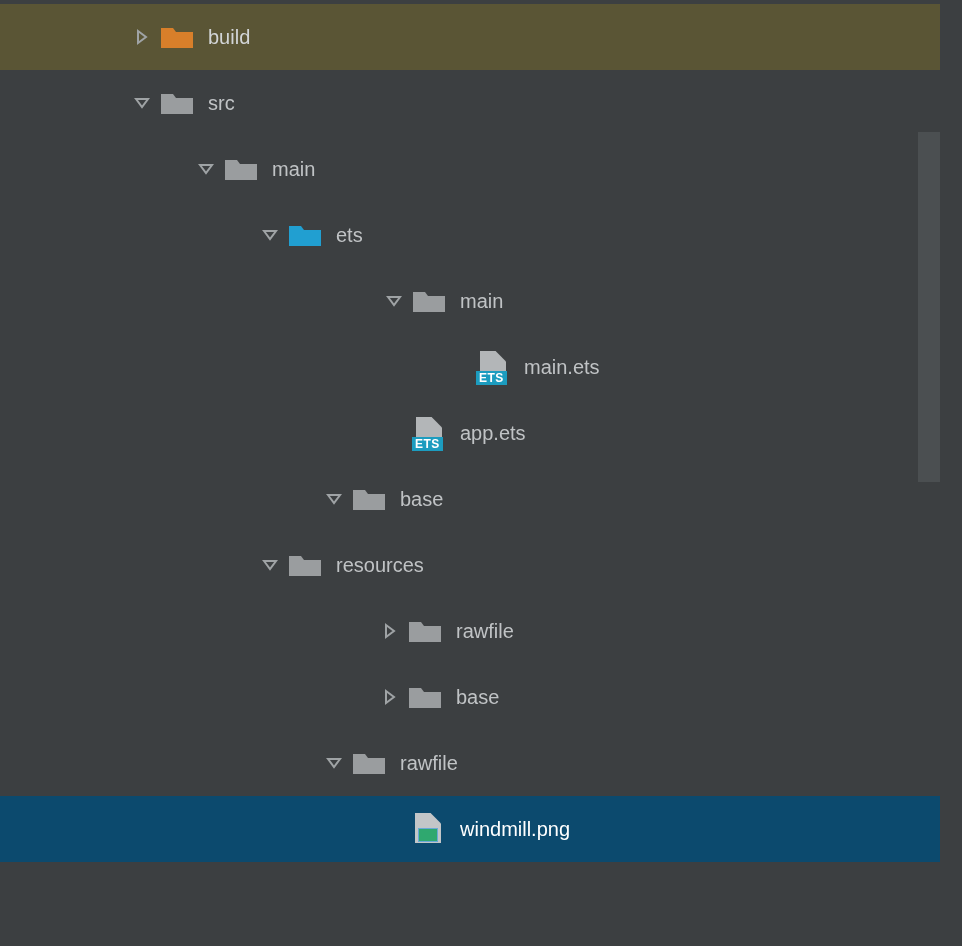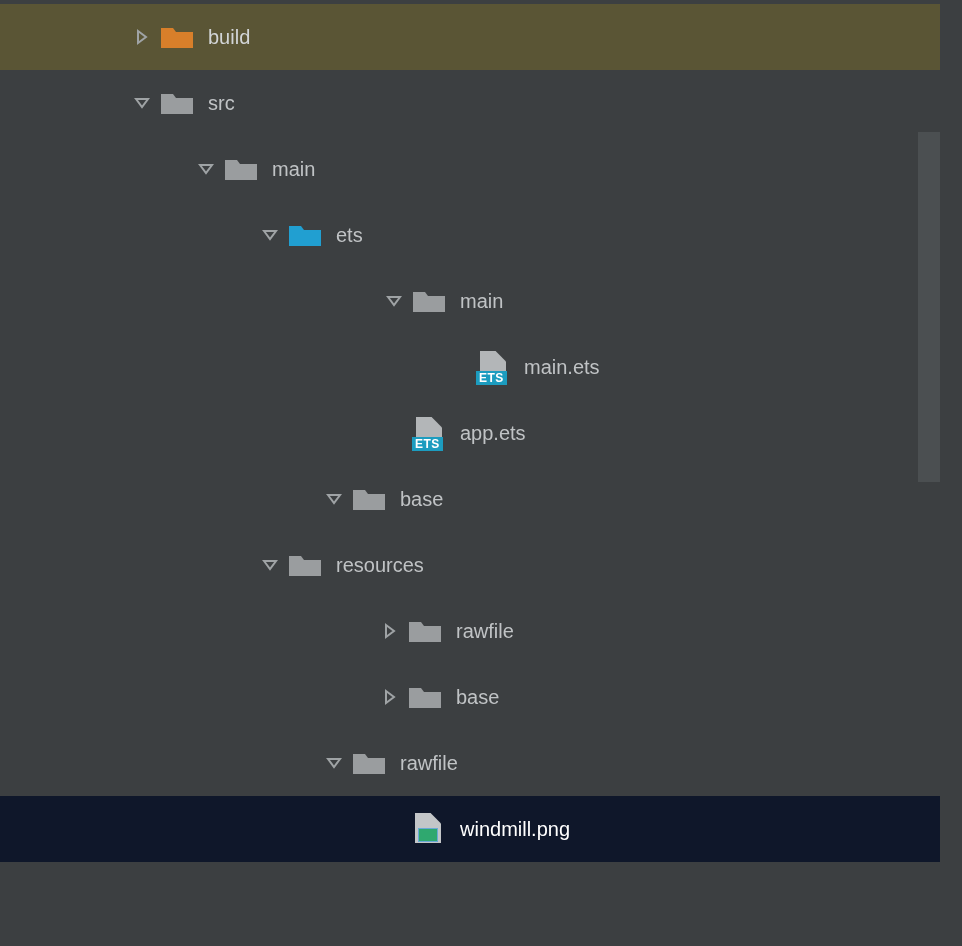--- a/index.html
+++ b/index.html
@@ -21,21 +21,21 @@
   .row {
     display: flex;
     align-items: center;
     height: 66px;
     white-space: nowrap;
   }
   .row.highlight-build {
     background: #5a5535;
   }
   .row.selected {
-    background: #0f172a;
+    background: #0c4a6e;
     color: #ffffff;
   }
   .indent { display: inline-block; height: 1px; }
   .chevron {
     width: 28px;
     display: inline-flex;
     justify-content: center;
     align-items: center;
     color: #9fa3a5;
     font-size: 22px;

